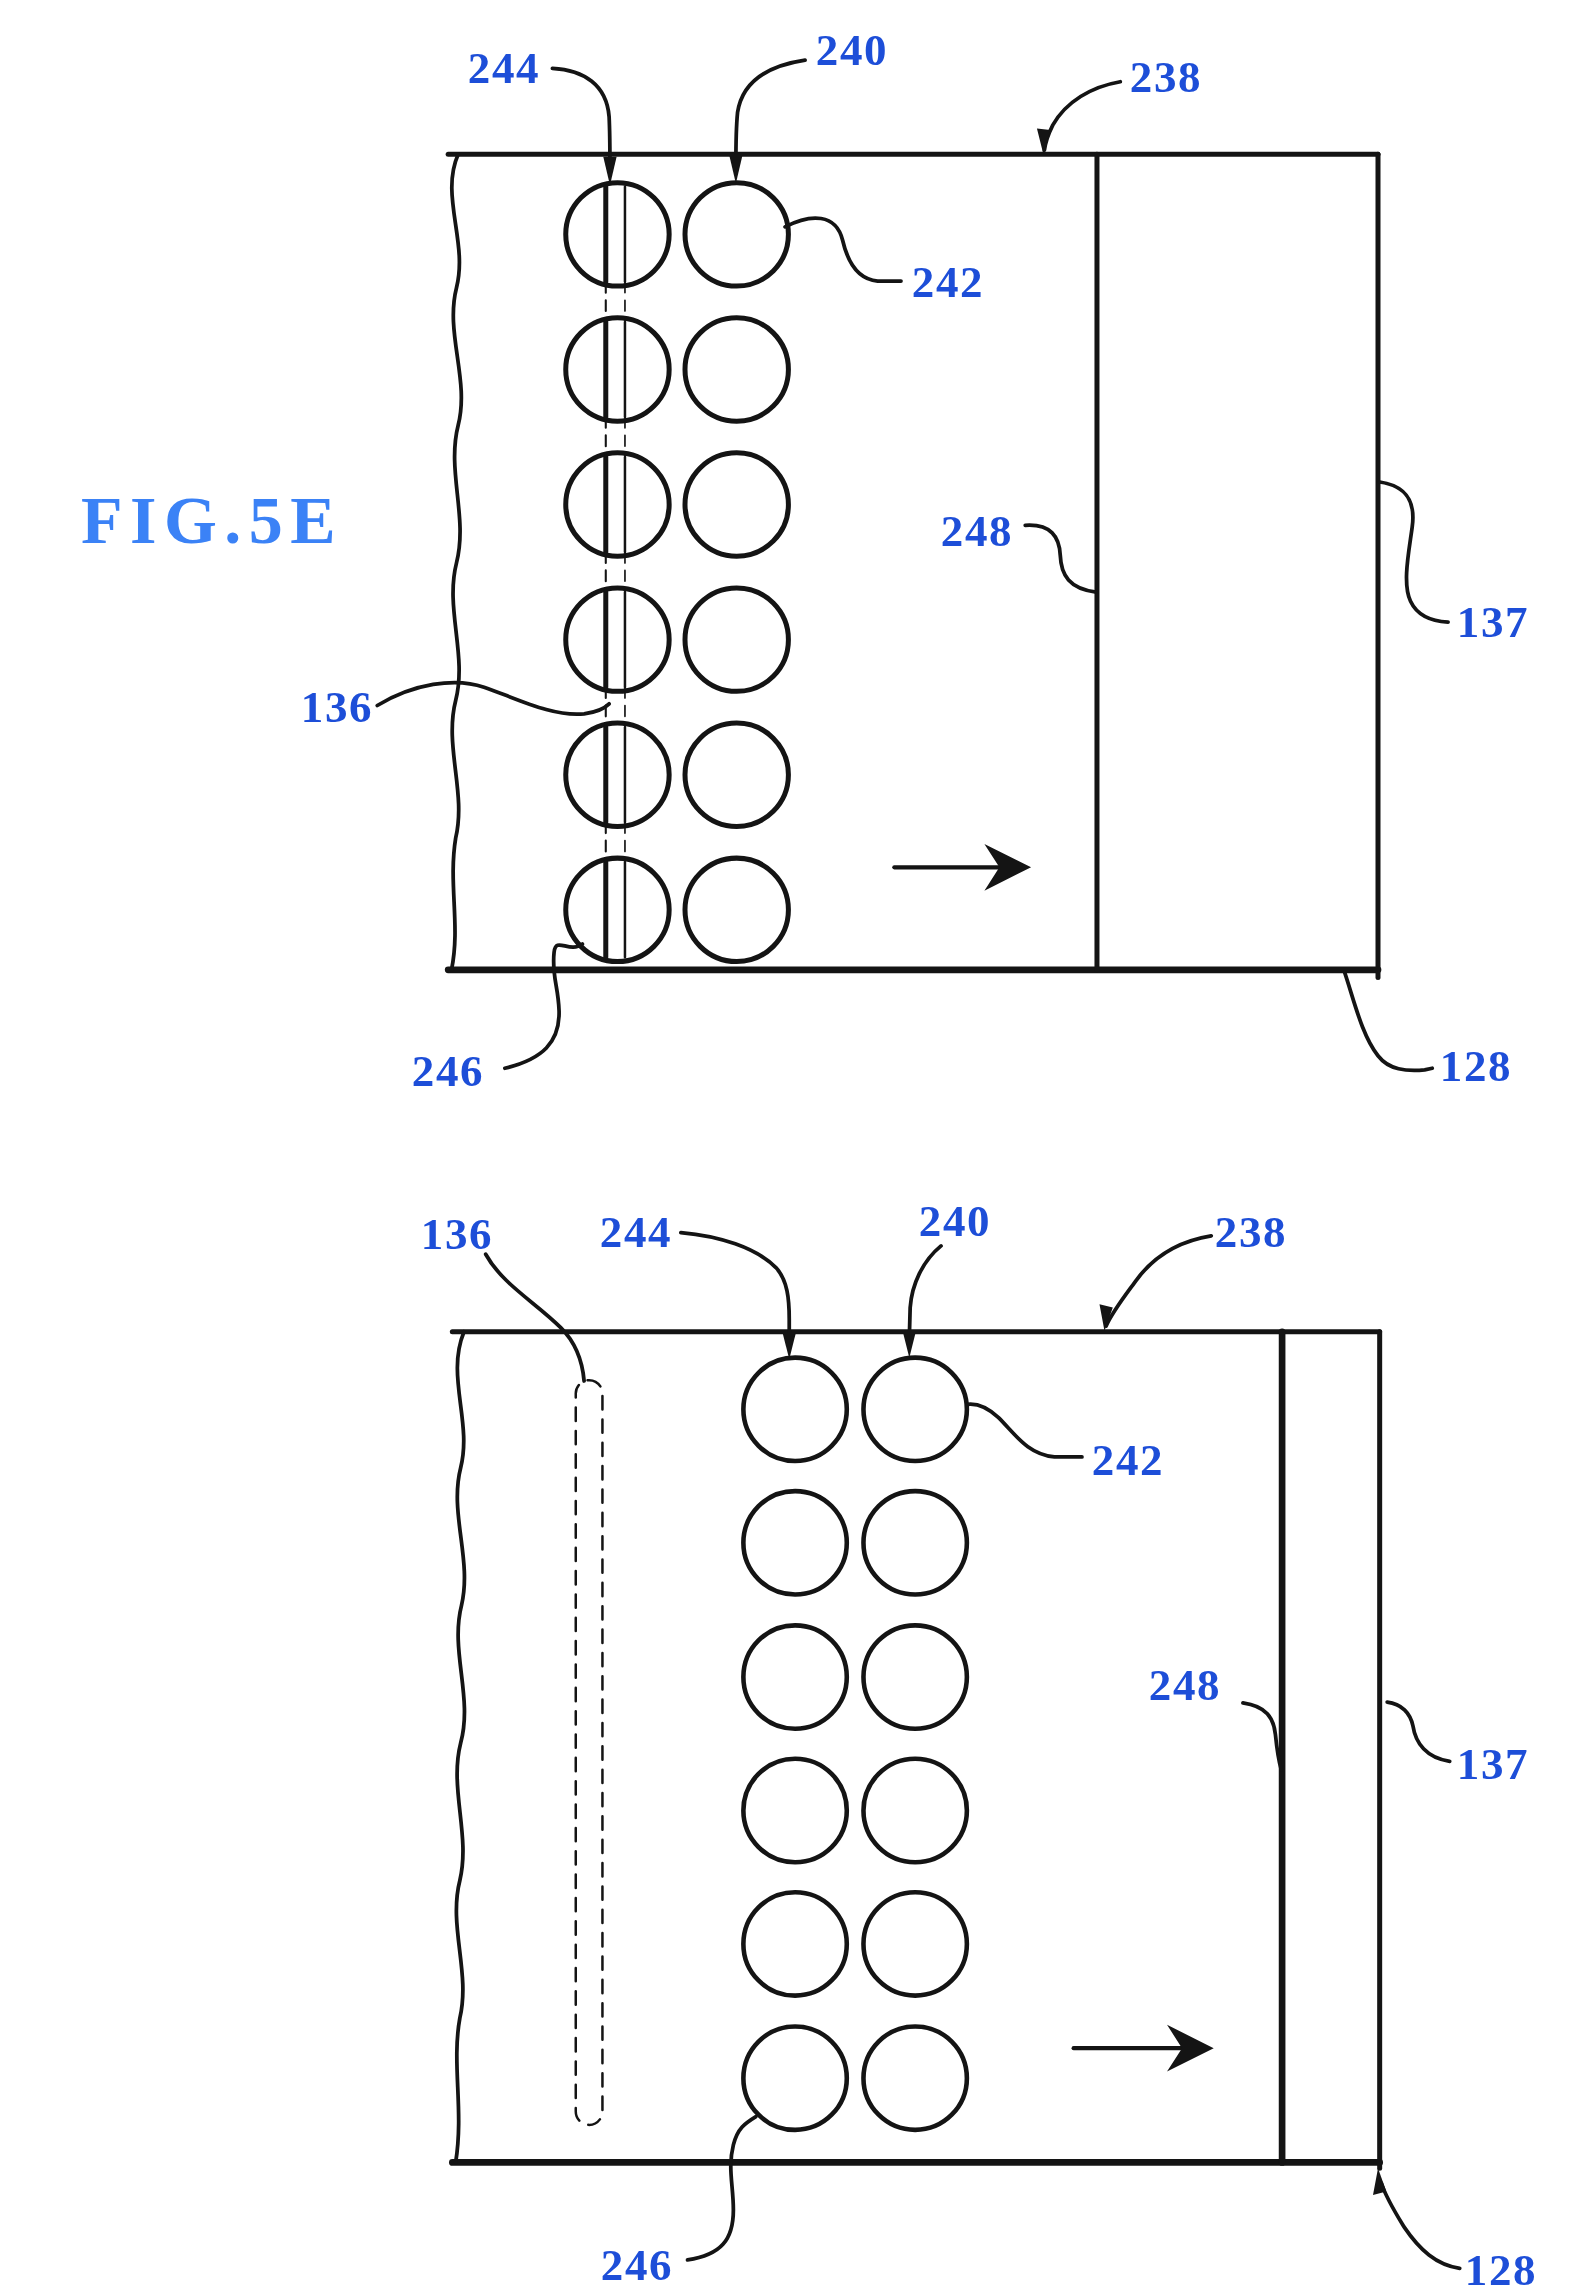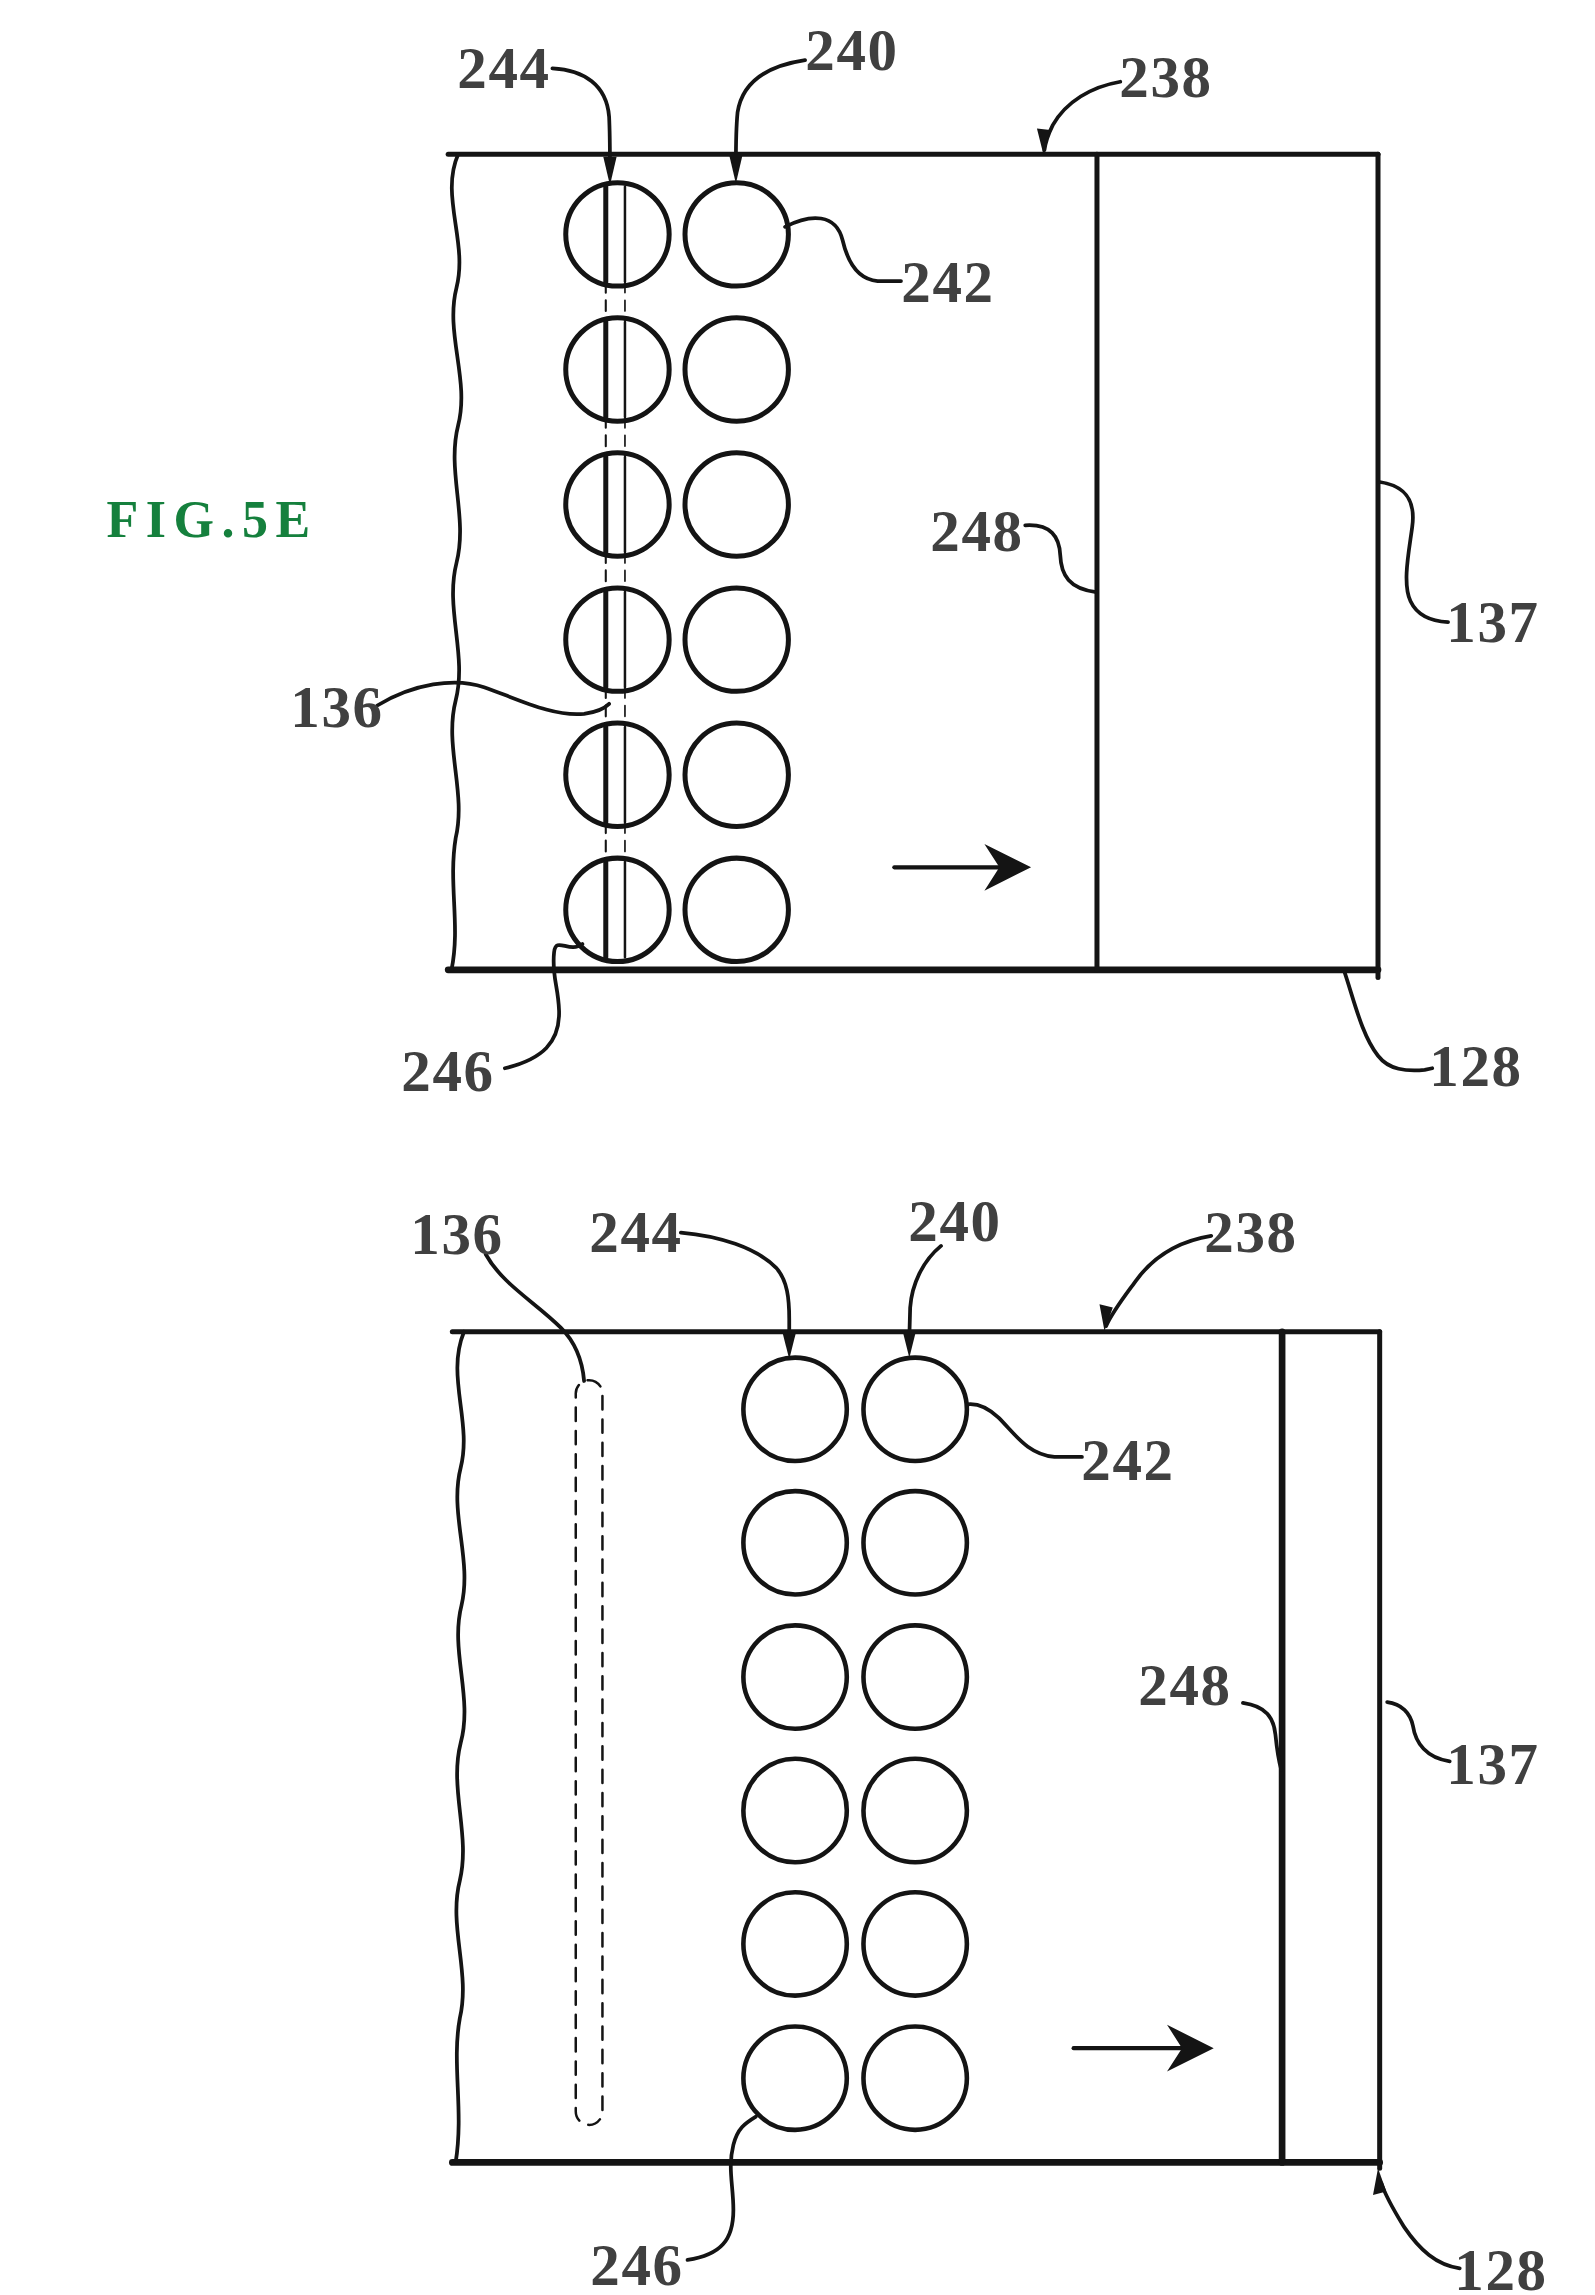--- a/index.html
+++ b/index.html
@@ -7,34 +7,34 @@
     position:relative;
     width:1596px;height:2295px;
     background:#ffffff;
     font-family:"Liberation Serif","DejaVu Serif",serif;
     overflow:hidden;
   }
   .drawing{position:absolute;left:0;top:0;width:1596px;height:2295px;}
   .ref-label{
     position:absolute;
     transform:translate(-50%,-50%);
-    font-size:59px;
+    font-size:45px;
     font-weight:bold;
     letter-spacing:1.7px;
-    color:#404040;
+    color:#1d4ed8;
     white-space:nowrap;
     line-height:1;
   }
   .fig-title{
     position:absolute;
     transform:translate(-50%,-50%);
-    font-size:52px;
+    font-size:68px;
     font-weight:bold;
     letter-spacing:7.5px;
-    color:#15803d;
+    color:#3b82f6;
     white-space:nowrap;
     line-height:1;
     text-align:right;
   }
   svg *{vector-effect:none;}
 </style>
 </head>
 <body>
 
 <div class="sheet">

